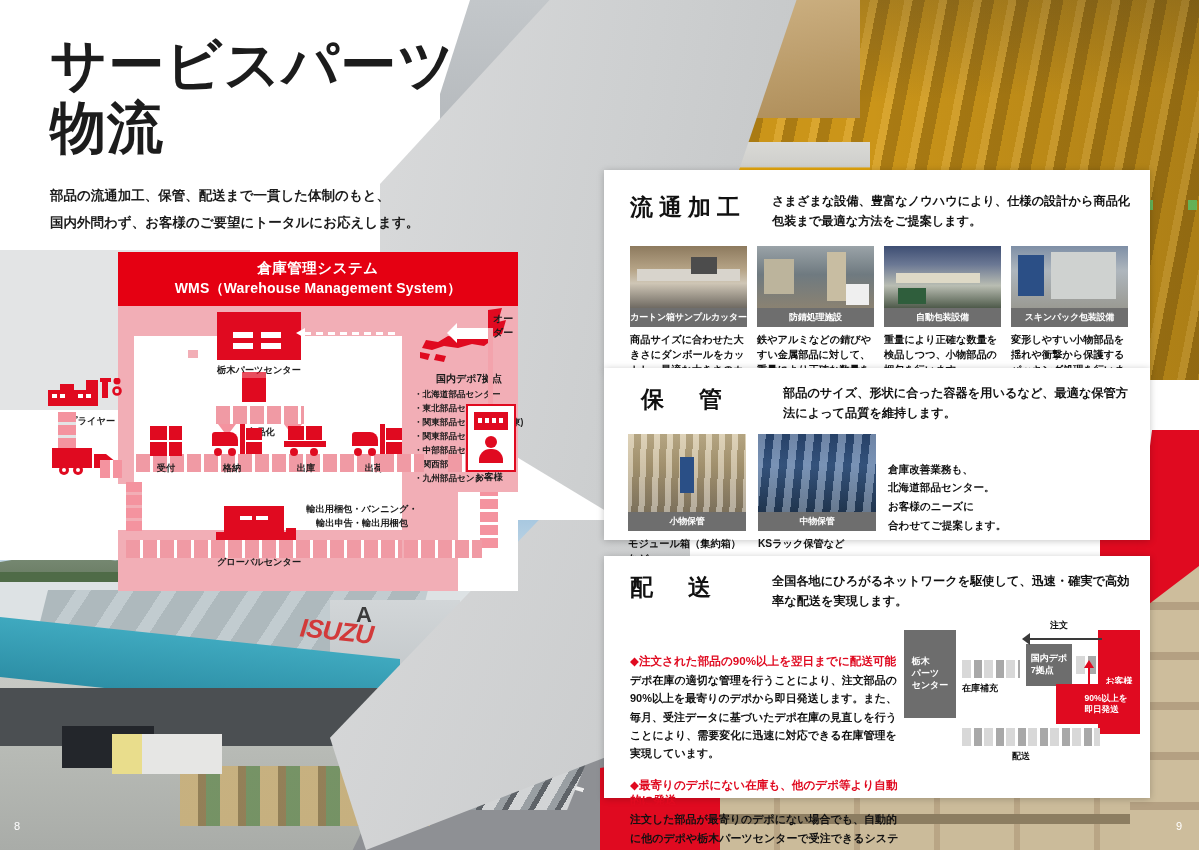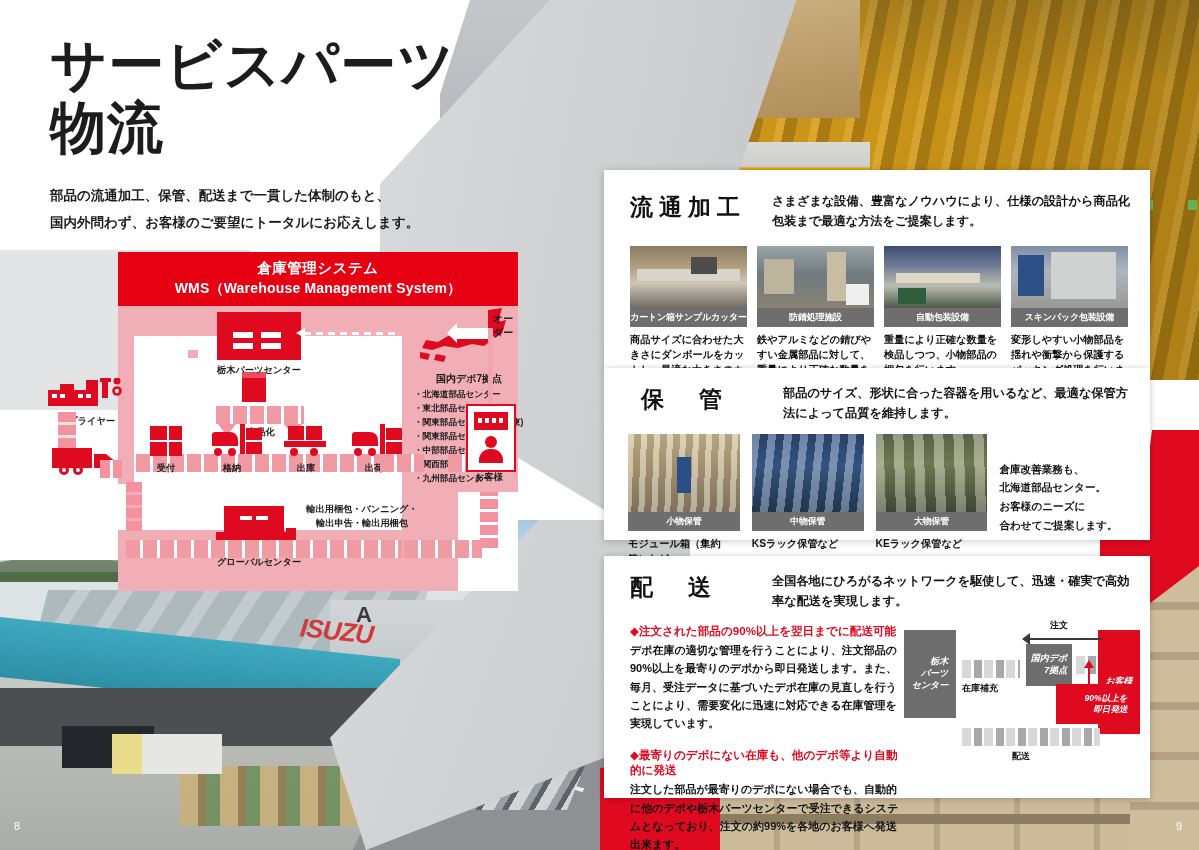--- a/index.html
+++ b/index.html
@@ -216,27 +216,27 @@
     background:repeating-linear-gradient(92deg,rgba(255,255,255,.35) 0 6px,rgba(0,0,0,.12) 6px 13px);}
   .ph-small .p{position:absolute;left:44%;top:30%;width:12%;height:46%;background:#2a4f86;}
   .ph-mid{background:linear-gradient(180deg,#2f4f7e 0%,#3f6496 40%,#27405f 100%);}
   .ph-mid .v{position:absolute;inset:0;
     background:repeating-linear-gradient(96deg,rgba(255,255,255,.3) 0 8px,rgba(0,0,0,.18) 8px 16px);}
   .ph-big{background:linear-gradient(180deg,#6f7a5a 0%,#8a9468 38%,#4e5640 100%);}
   .ph-big .v{position:absolute;inset:0;
     background:repeating-linear-gradient(88deg,rgba(255,255,255,.26) 0 10px,rgba(0,0,0,.2) 10px 20px);}
 
   .aside{font-size:10.6px;font-weight:bold;line-height:1.78;color:#111;}
-  .bullet{color:#e00a20;font-size:11.6px;font-weight:bold;margin-bottom:2px;}
+  .bullet{color:#e00a20;font-size:11.6px;font-weight:bold;margin-bottom:2px;margin-top:30px;}
   .para{font-size:11px;font-weight:bold;line-height:1.66;color:#111;}
 
   
   .flow{position:relative;}
-  .fbox{position:absolute;display:flex;align-items:center;justify-content:center;text-align:right;
-    color:#fff;font-size:9px;font-weight:bold;line-height:1.3;font-style:italic;}
+  .fbox{position:absolute;display:flex;align-items:center;justify-content:center;text-align:left;
+    color:#fff;font-size:9px;font-weight:bold;line-height:1.3;}
   .fgray{background:#6d6d6d;}
   .fred{background:#e00a20;}
   .farrows{position:absolute;height:18px;
     background:repeating-linear-gradient(90deg,#d8d8d8 0 9px,#fff 9px 12px,#a8a8a8 12px 20px,#fff 20px 22px);}
   .flbl{position:absolute;font-size:9px;font-weight:bold;color:#111;white-space:nowrap;}
   .fline{position:absolute;background:#e00a20;}
 
   .pagenum{position:absolute;font-size:11px;color:#fff;font-weight:normal;}
 </style>
 </head>
@@ -520,27 +520,20 @@
         <div class="cap">小物保管</div>
         <div class="desc">モジュール箱（集約箱）など</div>
       </div>
       <div class="thumb" style="width:118px;">
         <div class="ph ph-mid" style="height:78px">
             <div class="v"></div>
           </div>
         <div class="cap">中物保管</div>
         <div class="desc">KSラック保管など</div>
       </div>
-      <div class="thumb" style="width:118px;">
-        <div class="ph ph-big" style="height:78px">
-            <div class="v"></div>
-          </div>
-        <div class="cap">大物保管</div>
-        <div class="desc">KEラック保管など</div>
-      </div>
       <div class="aside" style="width:140px;padding-top:26px;">
         <div>倉庫改善業務も、</div>
         <div>北海道部品センター。</div>
         <div>お客様のニーズに</div>
         <div>合わせてご提案します。</div>
       </div>
     </div>
   </div>
 
   <div class="card" style="left:604px;top:556px;width:546px;height:242px;">

